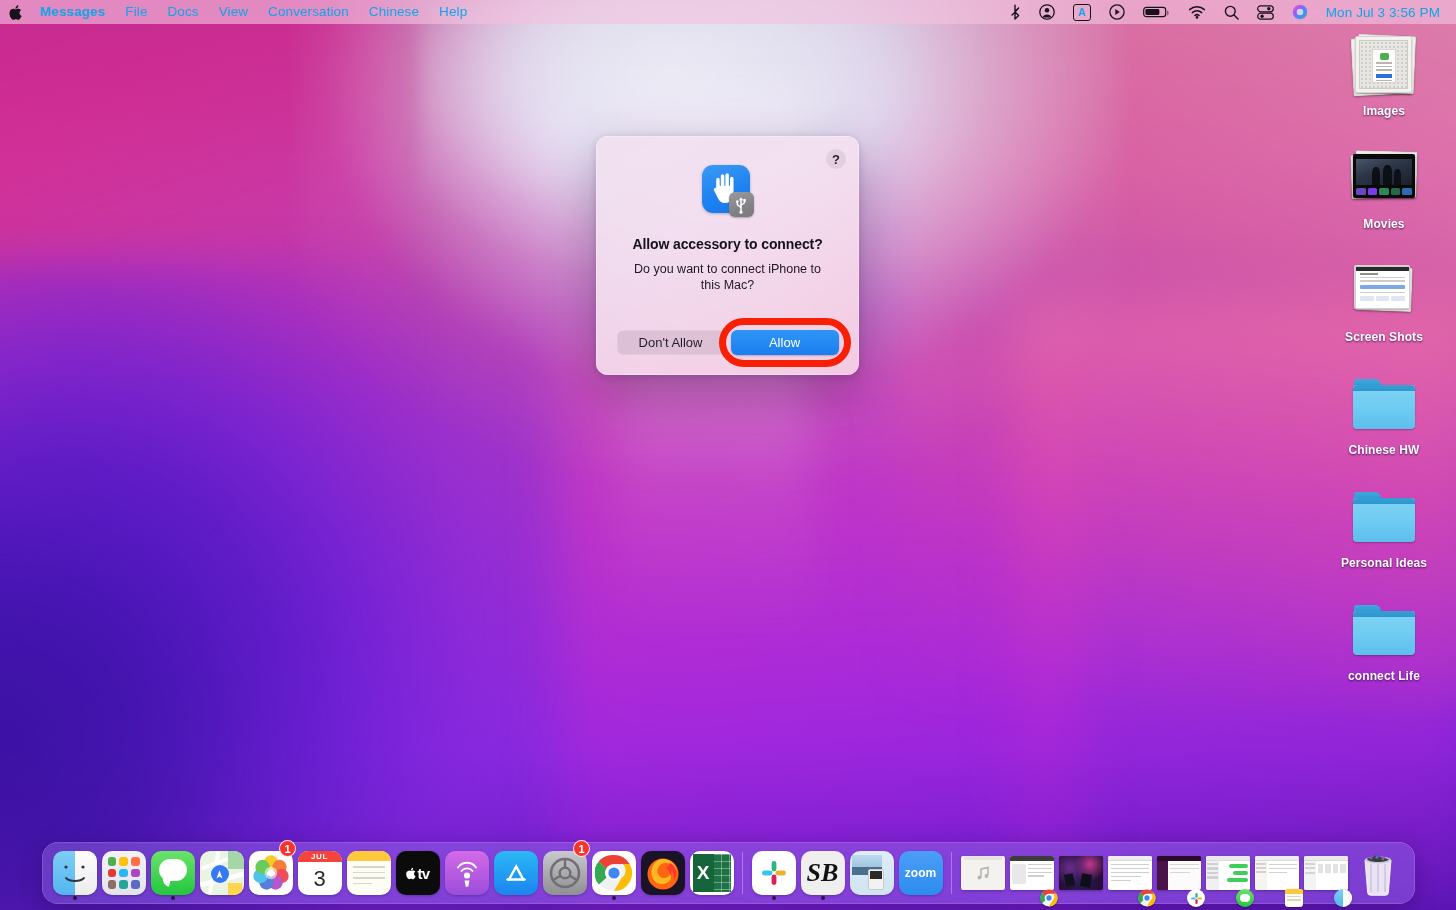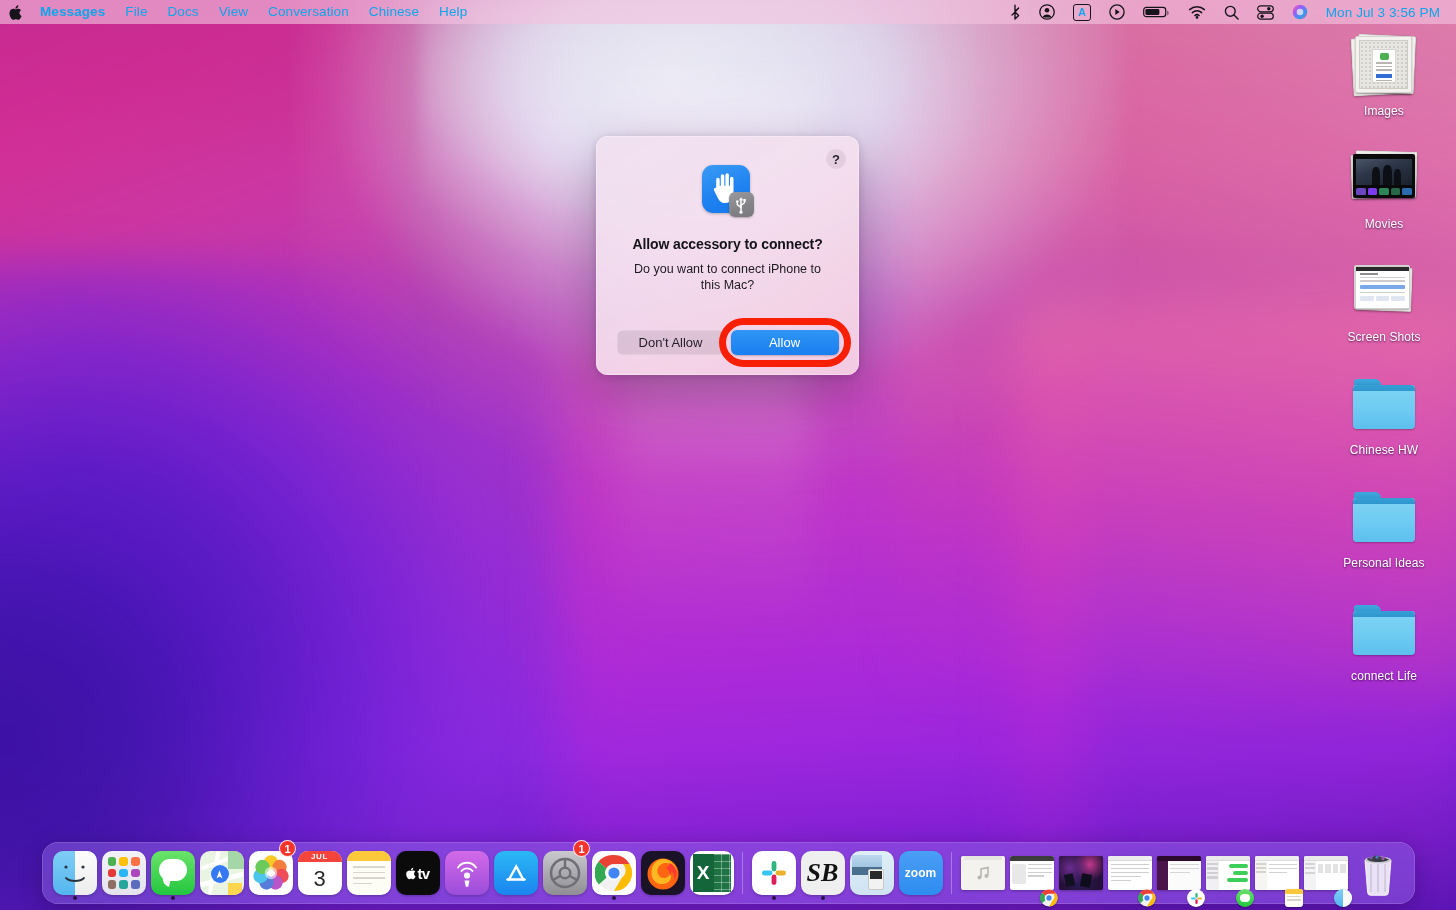--- a/index.html
+++ b/index.html
@@ -186,21 +186,21 @@
   }
   .dicon {
     width:118px; height:113px;
     display:flex; flex-direction:column; align-items:center;
     justify-content:flex-start;
     cursor:default;
   }
   .dicon-art { width:68px; height:68px; position:relative; margin-top:2px; }
   .dicon-label {
     margin-top:6px;
-    font-size:12px; font-weight:normal; color:#ffffff;
+    font-size:12px; font-weight:bold; color:#ffffff;
     text-shadow:0 1px 2px rgba(40,0,60,0.75);
     text-align:center; line-height:14px;
     letter-spacing:0.1px;
     white-space:nowrap;
   }
 
   
   .folder { width:62px; height:50px; position:relative; margin:10px auto 0; }
   .folder .tab {
     position:absolute; left:1px; top:0; width:27px; height:9px;

